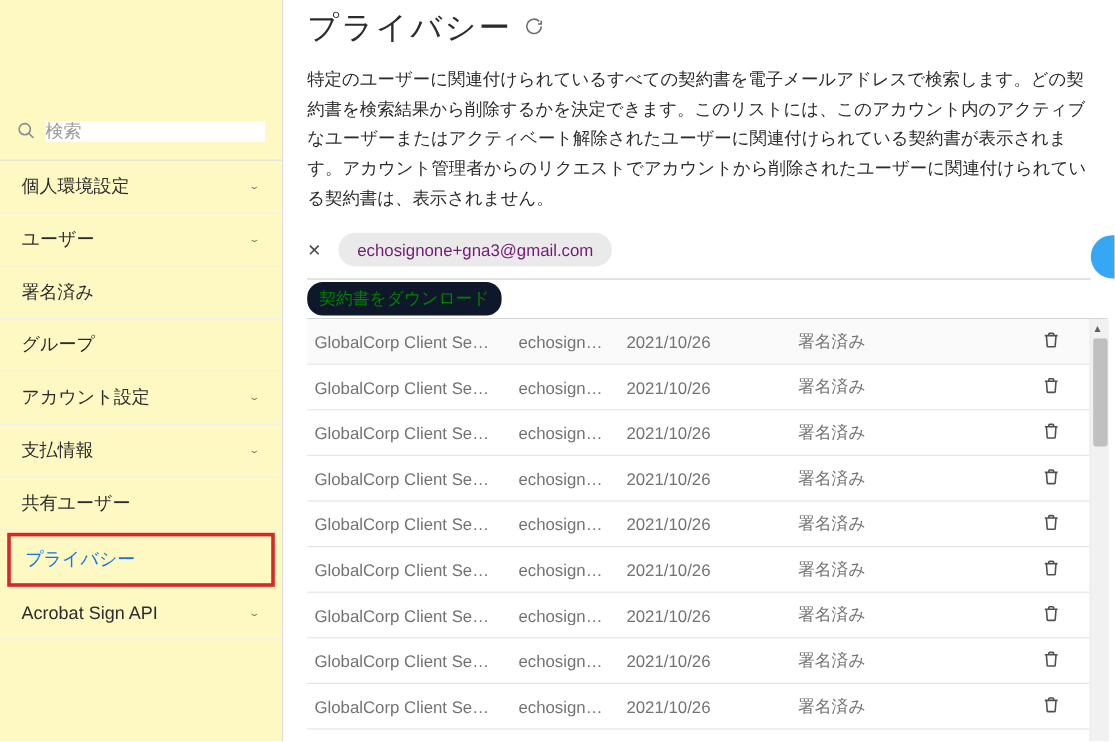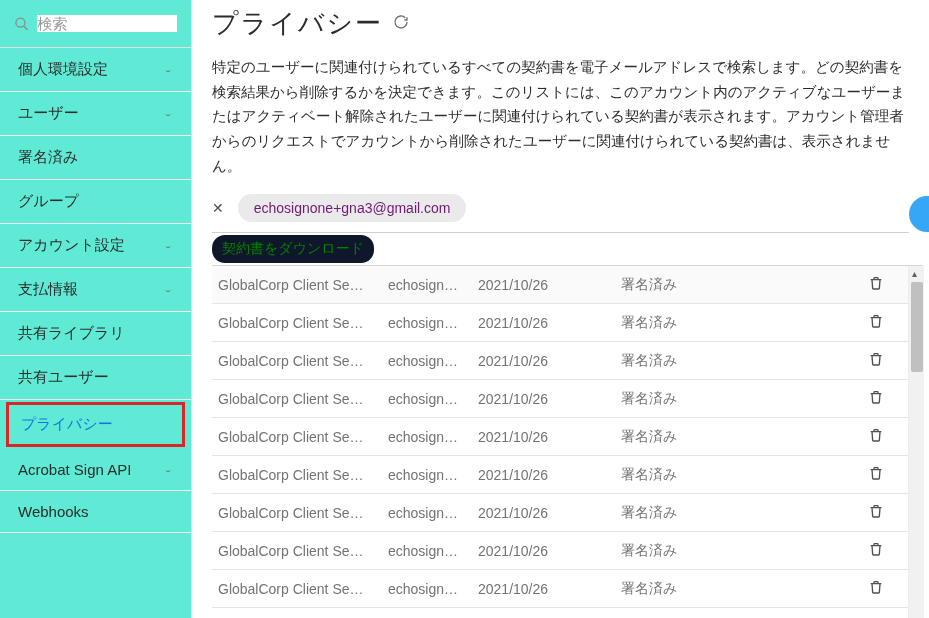--- a/index.html
+++ b/index.html
@@ -14,25 +14,26 @@
       background: #fff;
       width: 929px;
       height: 618px;
       overflow: hidden;
     }
     .container {
       display: flex;
       height: 100%;
     }
     .sidebar {
-      width: 192px;
+      width: 236px;
       border-right: 1px solid #e0e0e0;
-      background: #5eead4;
+      background: #fef9c3;
       display: flex;
       flex-direction: column;
+      justify-content: center;
     }
     .search-box {
       display: flex;
       align-items: center;
       padding: 8px 14px;
       border-bottom: 1px solid #e0e0e0;
       height: 48px;
     }
     .search-icon-svg {
       width: 18px;
@@ -236,36 +237,30 @@
       </li>
       <li class="nav-item">
         <span>アカウント設定</span>
         <span class="chevron">⌄</span>
       </li>
       <li class="nav-item">
         <span>支払情報</span>
         <span class="chevron">⌄</span>
       </li>
       <li class="nav-item">
-        <span>共有ライブラリ</span>
-      </li>
-      <li class="nav-item">
         <span>共有ユーザー</span>
       </li>
     </ul>
     <div class="active-box">
       <span>プライバシー</span>
     </div>
     <ul class="nav-list">
       <li class="nav-item">
         <span>Acrobat Sign API</span>
         <span class="chevron">⌄</span>
-      </li>
-      <li class="nav-item">
-        <span>Webhooks</span>
       </li>
     </ul>
   </aside>
 
   <main class="main">
     <div class="title-row">
       <h1 class="page-title">プライバシー</h1>
       <span>
         <svg class="refresh-icon" viewBox="0 0 24 24" fill="none" stroke="currentColor" stroke-width="2">
             <path d="M21 12a9 9 0 1 1-2.5-6.3"></path>

